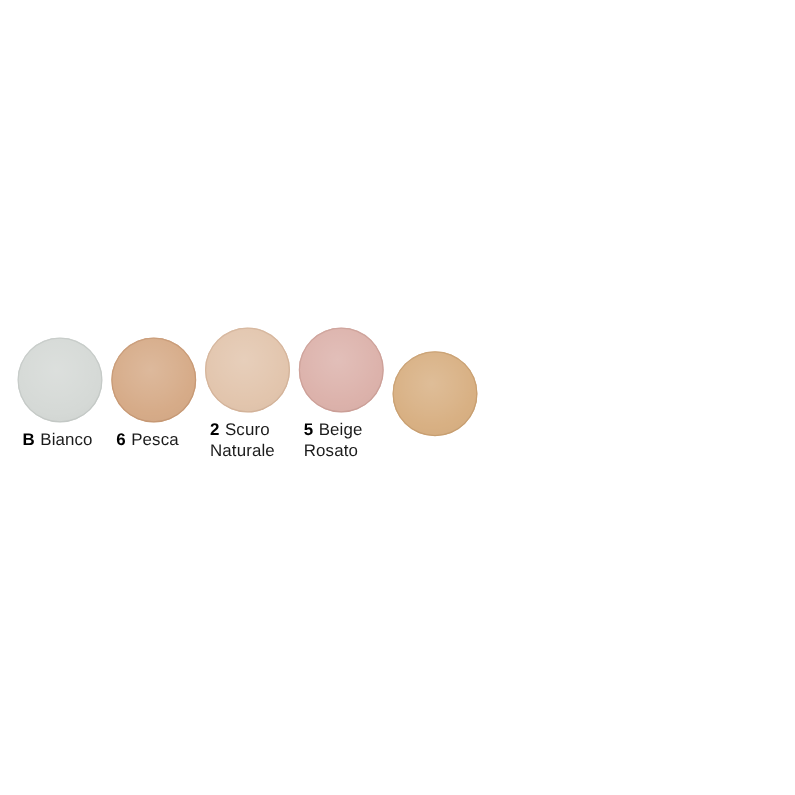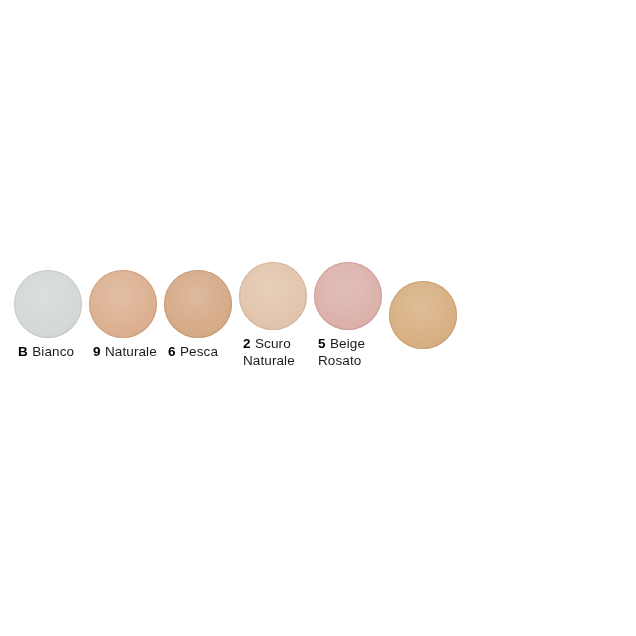--- a/index.html
+++ b/index.html
@@ -106,29 +106,20 @@
     <div class="swatch-item">
       <div class="swatch-disc-wrap">
         <div class="swatch-disc" style="background-color: rgb(213, 217, 214); box-shadow: rgb(198, 203, 200) 0px 0px 0px 1px inset;"></div>
       </div>
       <div class="swatch-label">
         <span class="swatch-code">B</span>
         <span class="swatch-name">Bianco</span>
       </div>
     </div>
 
-    <div class="swatch-item">
-      <div class="swatch-disc-wrap">
-        <div class="swatch-disc" style="background-color: rgb(220, 177, 145); box-shadow: rgb(207, 161, 129) 0px 0px 0px 1px inset;"></div>
-      </div>
-      <div class="swatch-label">
-        <span class="swatch-code">9</span>
-        <span class="swatch-name">Naturale</span>
-      </div>
-    </div>
 
     <div class="swatch-item">
       <div class="swatch-disc-wrap">
         <div class="swatch-disc" style="background-color: rgb(214, 171, 136); box-shadow: rgb(200, 154, 118) 0px 0px 0px 1px inset;"></div>
       </div>
       <div class="swatch-label">
         <span class="swatch-code">6</span>
         <span class="swatch-name">Pesca</span>
       </div>
     </div>

